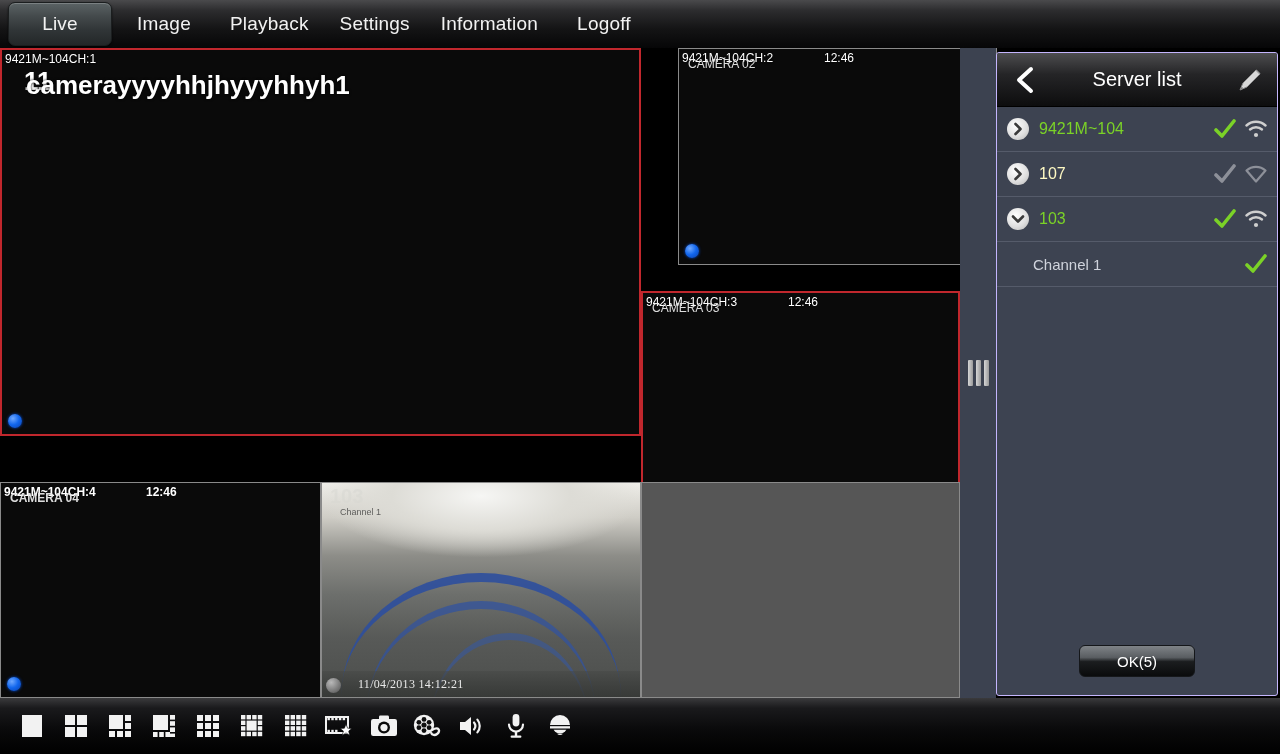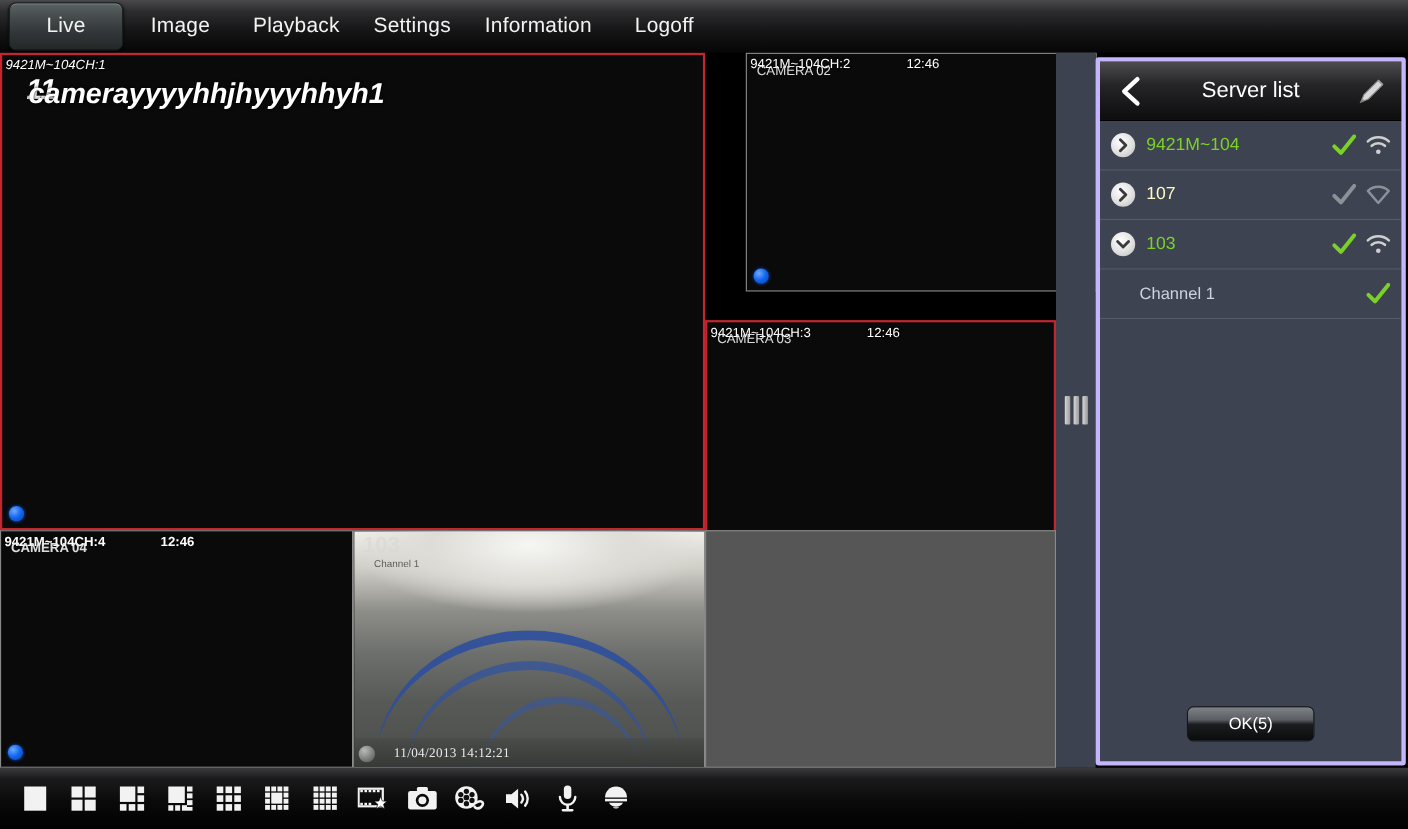--- a/index.html
+++ b/index.html
@@ -34,21 +34,21 @@
   
   .stage {
     position: absolute; left: 0; top: 48px; width: 960px; height: 650px;
     background: #000;
   }
   .cell {
     position: absolute; background: #0a0a0a; overflow: hidden;
     border: 1px solid #8a8a8a;
   }
   .cell.sel { border: 2px solid #c1272d; }
-  .cell-a { left: 0;   top: 0;   width: 641px; height: 434px; font-style: italic; }
+  .cell-a { left: 0;   top: 0;   width: 641px; height: 388px; }
   #cellB { left: 641px; top: 0;   width: 319px; height: 217px; margin-left: 37px; }
   #cellC { left: 641px; top: 217px; width: 319px; height: 217px; margin-top: 26px; }
   #cellD { left: 0;   top: 434px; width: 321px; height: 216px; font-weight: bold; }
   #cellE { left: 321px; top: 434px; width: 320px; height: 216px; }
   #cellF { left: 641px; top: 434px; width: 319px; height: 216px; background:#565656; }
 
   .osd {
     position: absolute; left: 3px; top: 2px;
     color: #ffffff; font-size: 12px; white-space: nowrap;
     text-shadow: 0 0 2px #000;
@@ -135,21 +135,21 @@
   .splitter .grip i {
     display: block; width: 5px; height: 26px;
     background: linear-gradient(to right, #d6d6d6, #9a9a9a);
     border-radius: 1px;
   }
 
   
   .sidebar {
     position: absolute; left: 996px; top: 52px; width: 282px; height: 644px;
     background: #3d4351;
-    border: 4px solid #c4b5fd;
+    border: 1px solid #c4b5fd;
     border-radius: 3px;
     overflow: hidden;
   }
   .sb-header {
     position: relative; height: 54px;
     background: linear-gradient(to bottom, #4d4d4f 0%, #252527 40%, #0d0d0e 100%);
     display: flex; align-items: center; justify-content: center;
     border-bottom: 1px solid #000;
   }
   .sb-title { color: #fff; font-size: 20px; }

